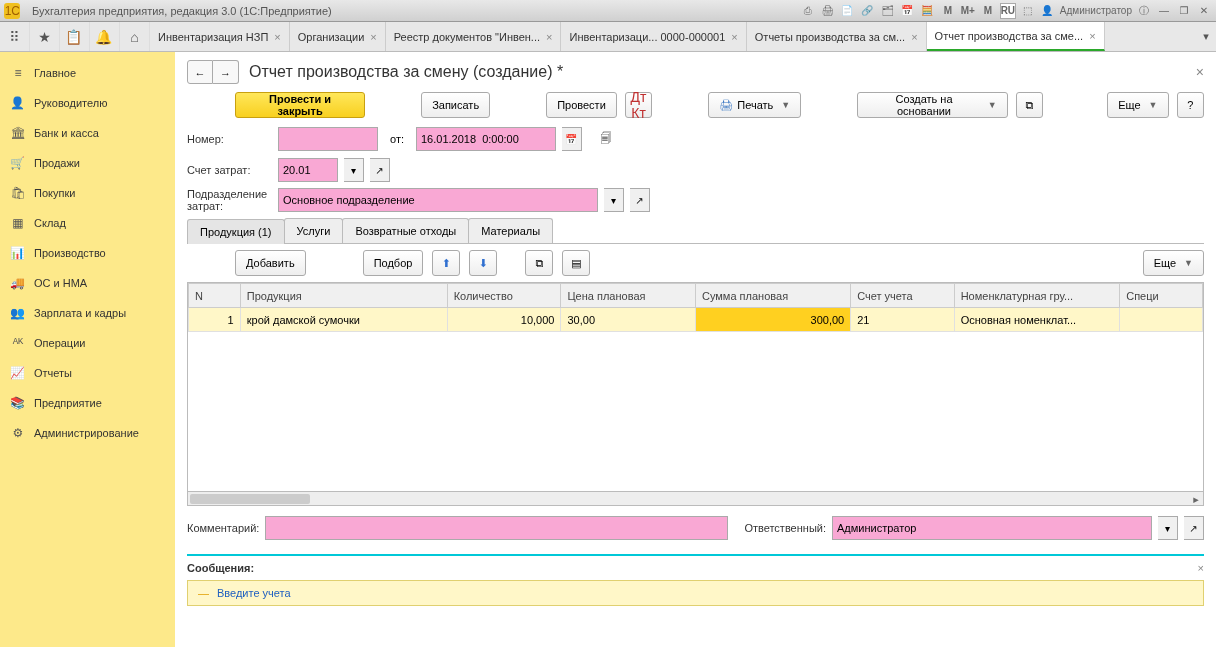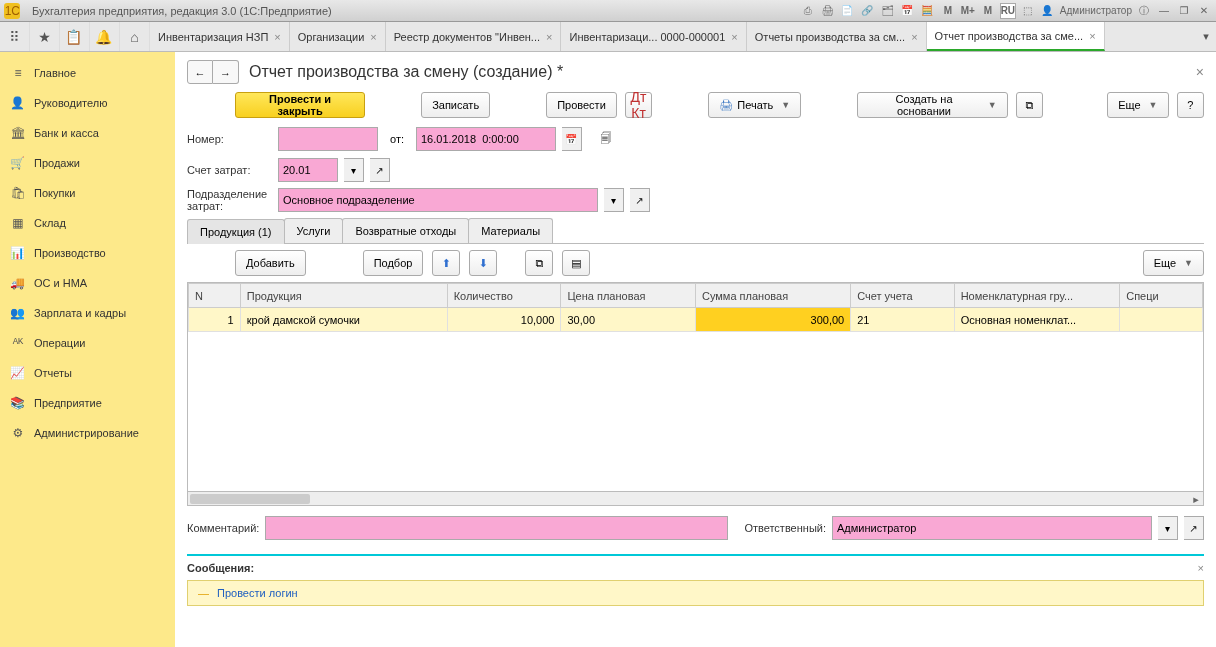--- a/index.html
+++ b/index.html
@@ -300,16 +300,16 @@
       <button class="inpbtn">↗</button>
     </div>
 
     <div class="hr-cyan"></div>
     <div class="msghead">
       <div class="t">Сообщения:</div>
       <div style="color:#888;cursor:pointer;">×</div>
     </div>
     <div class="msgbar">
       <span class="dash">—</span>
-      <span>Провести логин</span>
+      <span>Введите учета</span>
     </div>
   </div>
 </div>
 
 </body></html>

